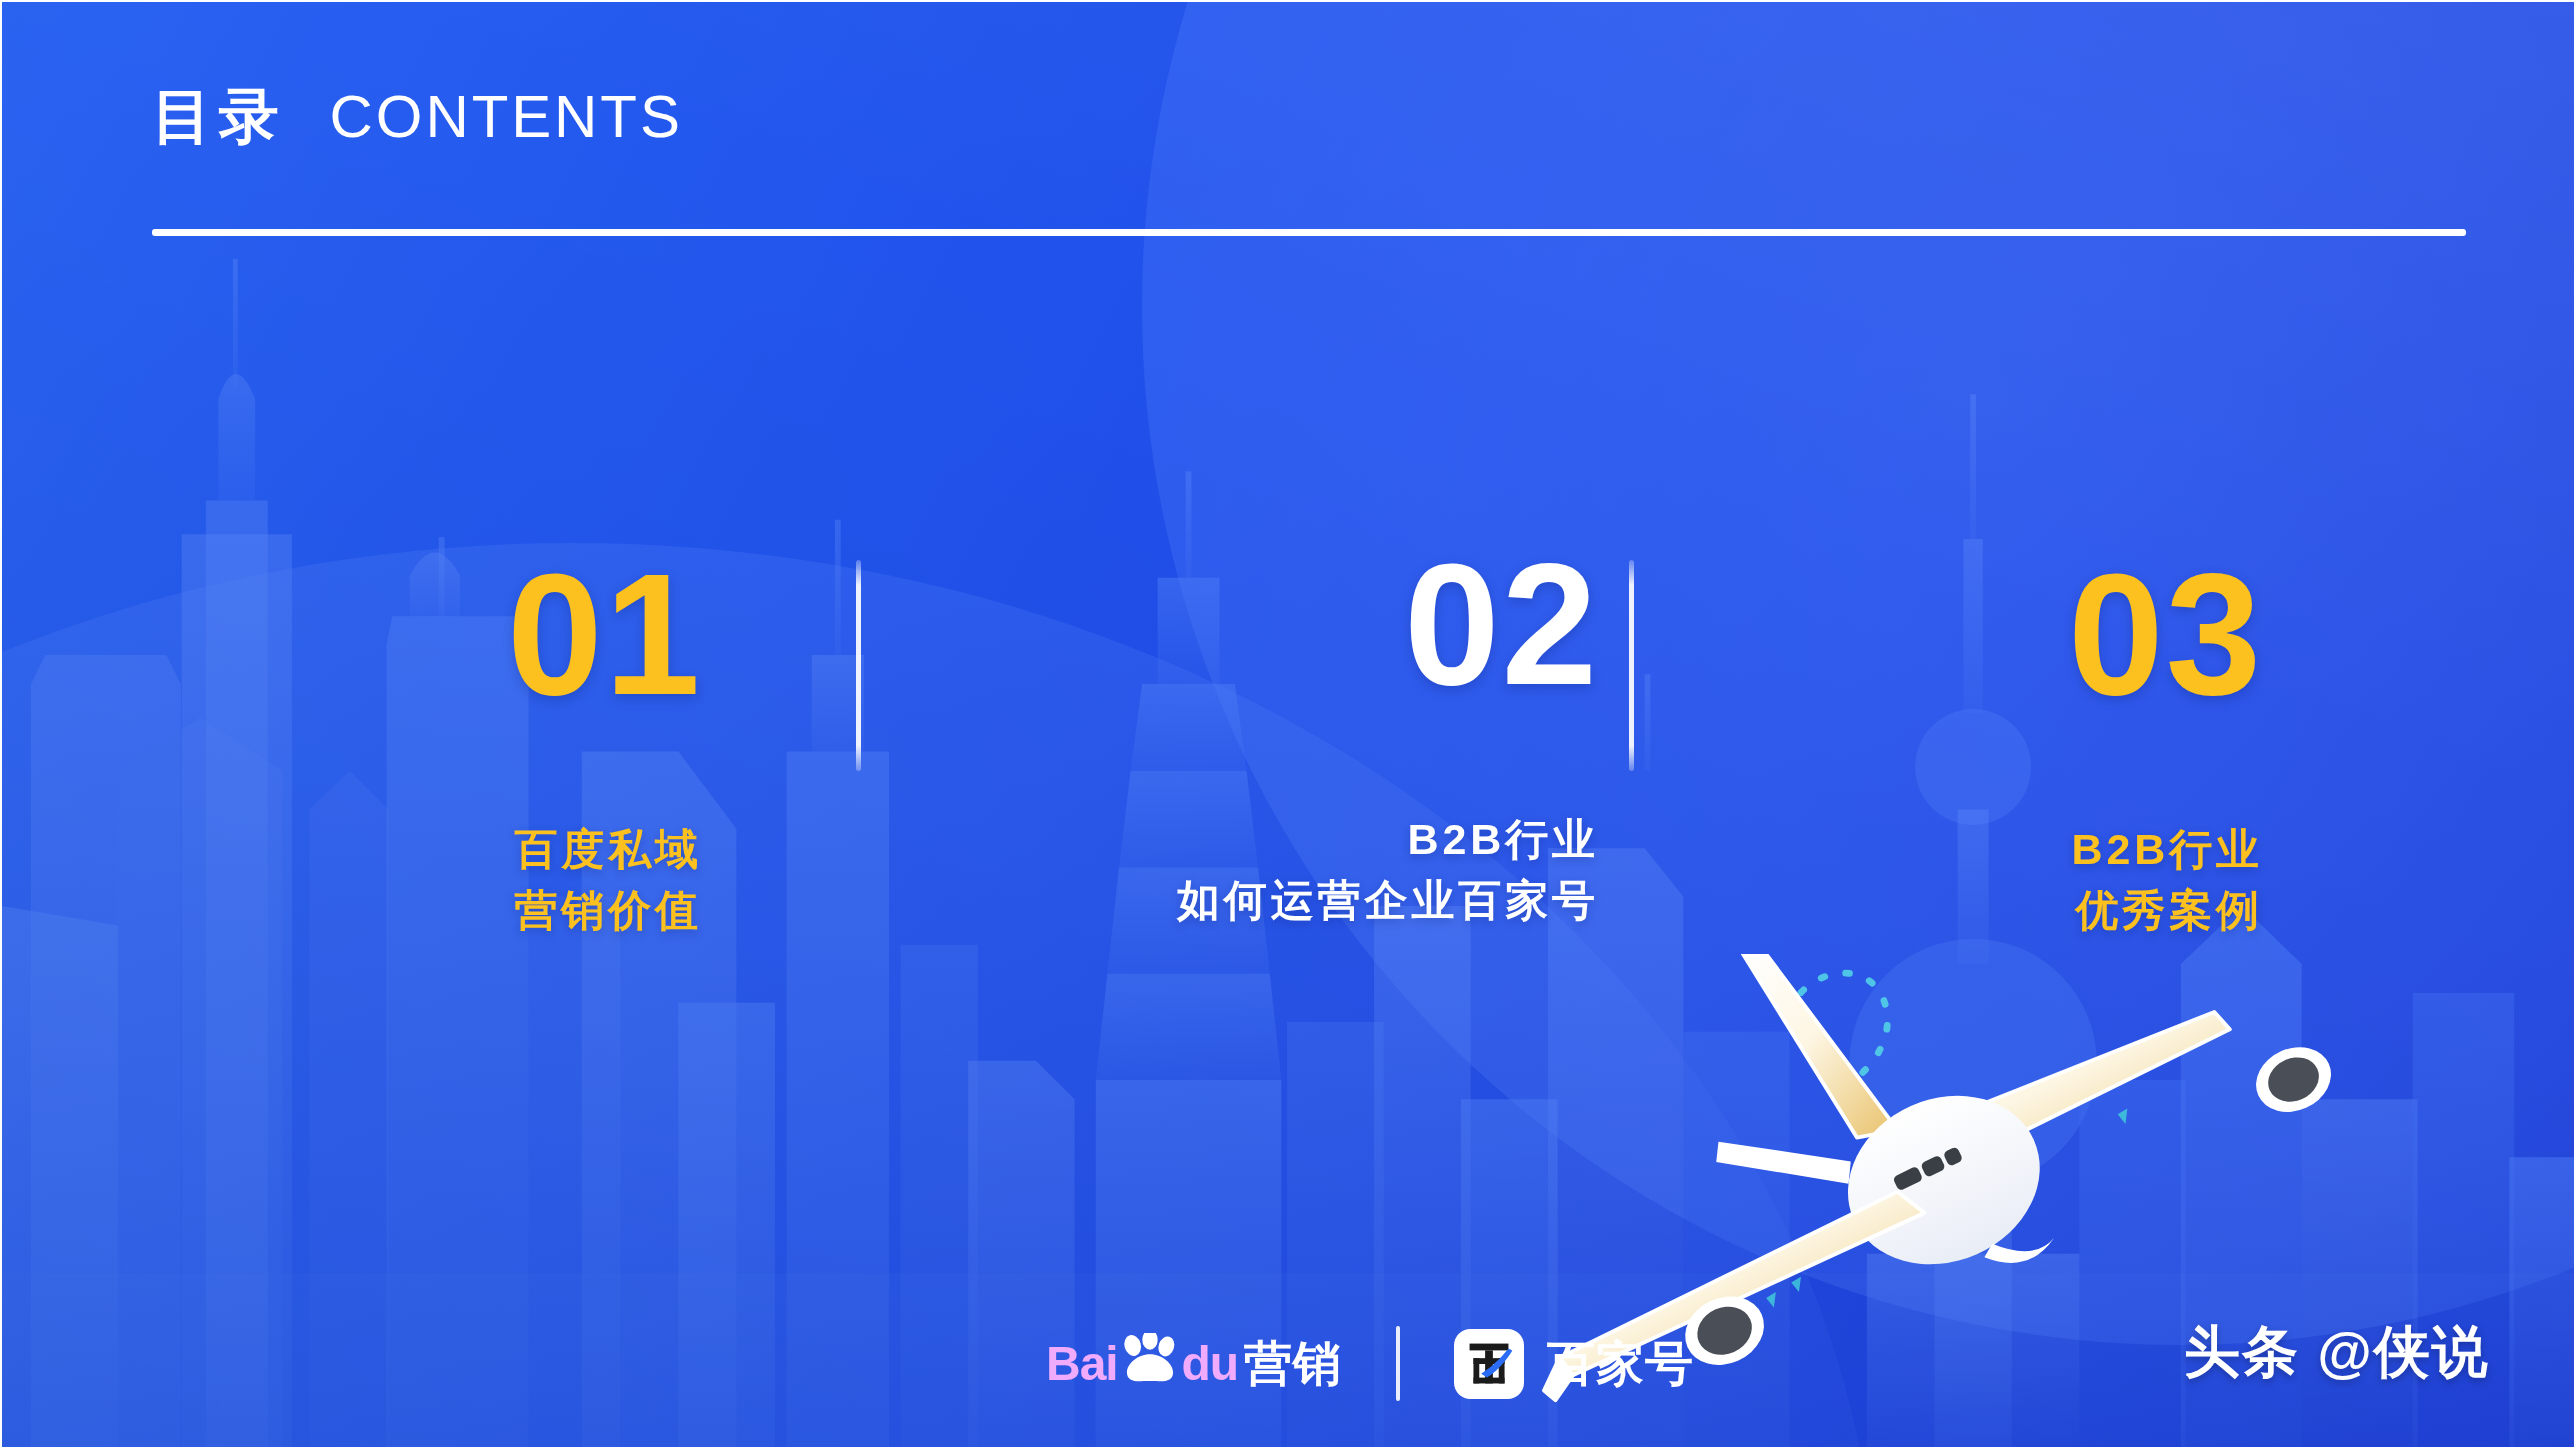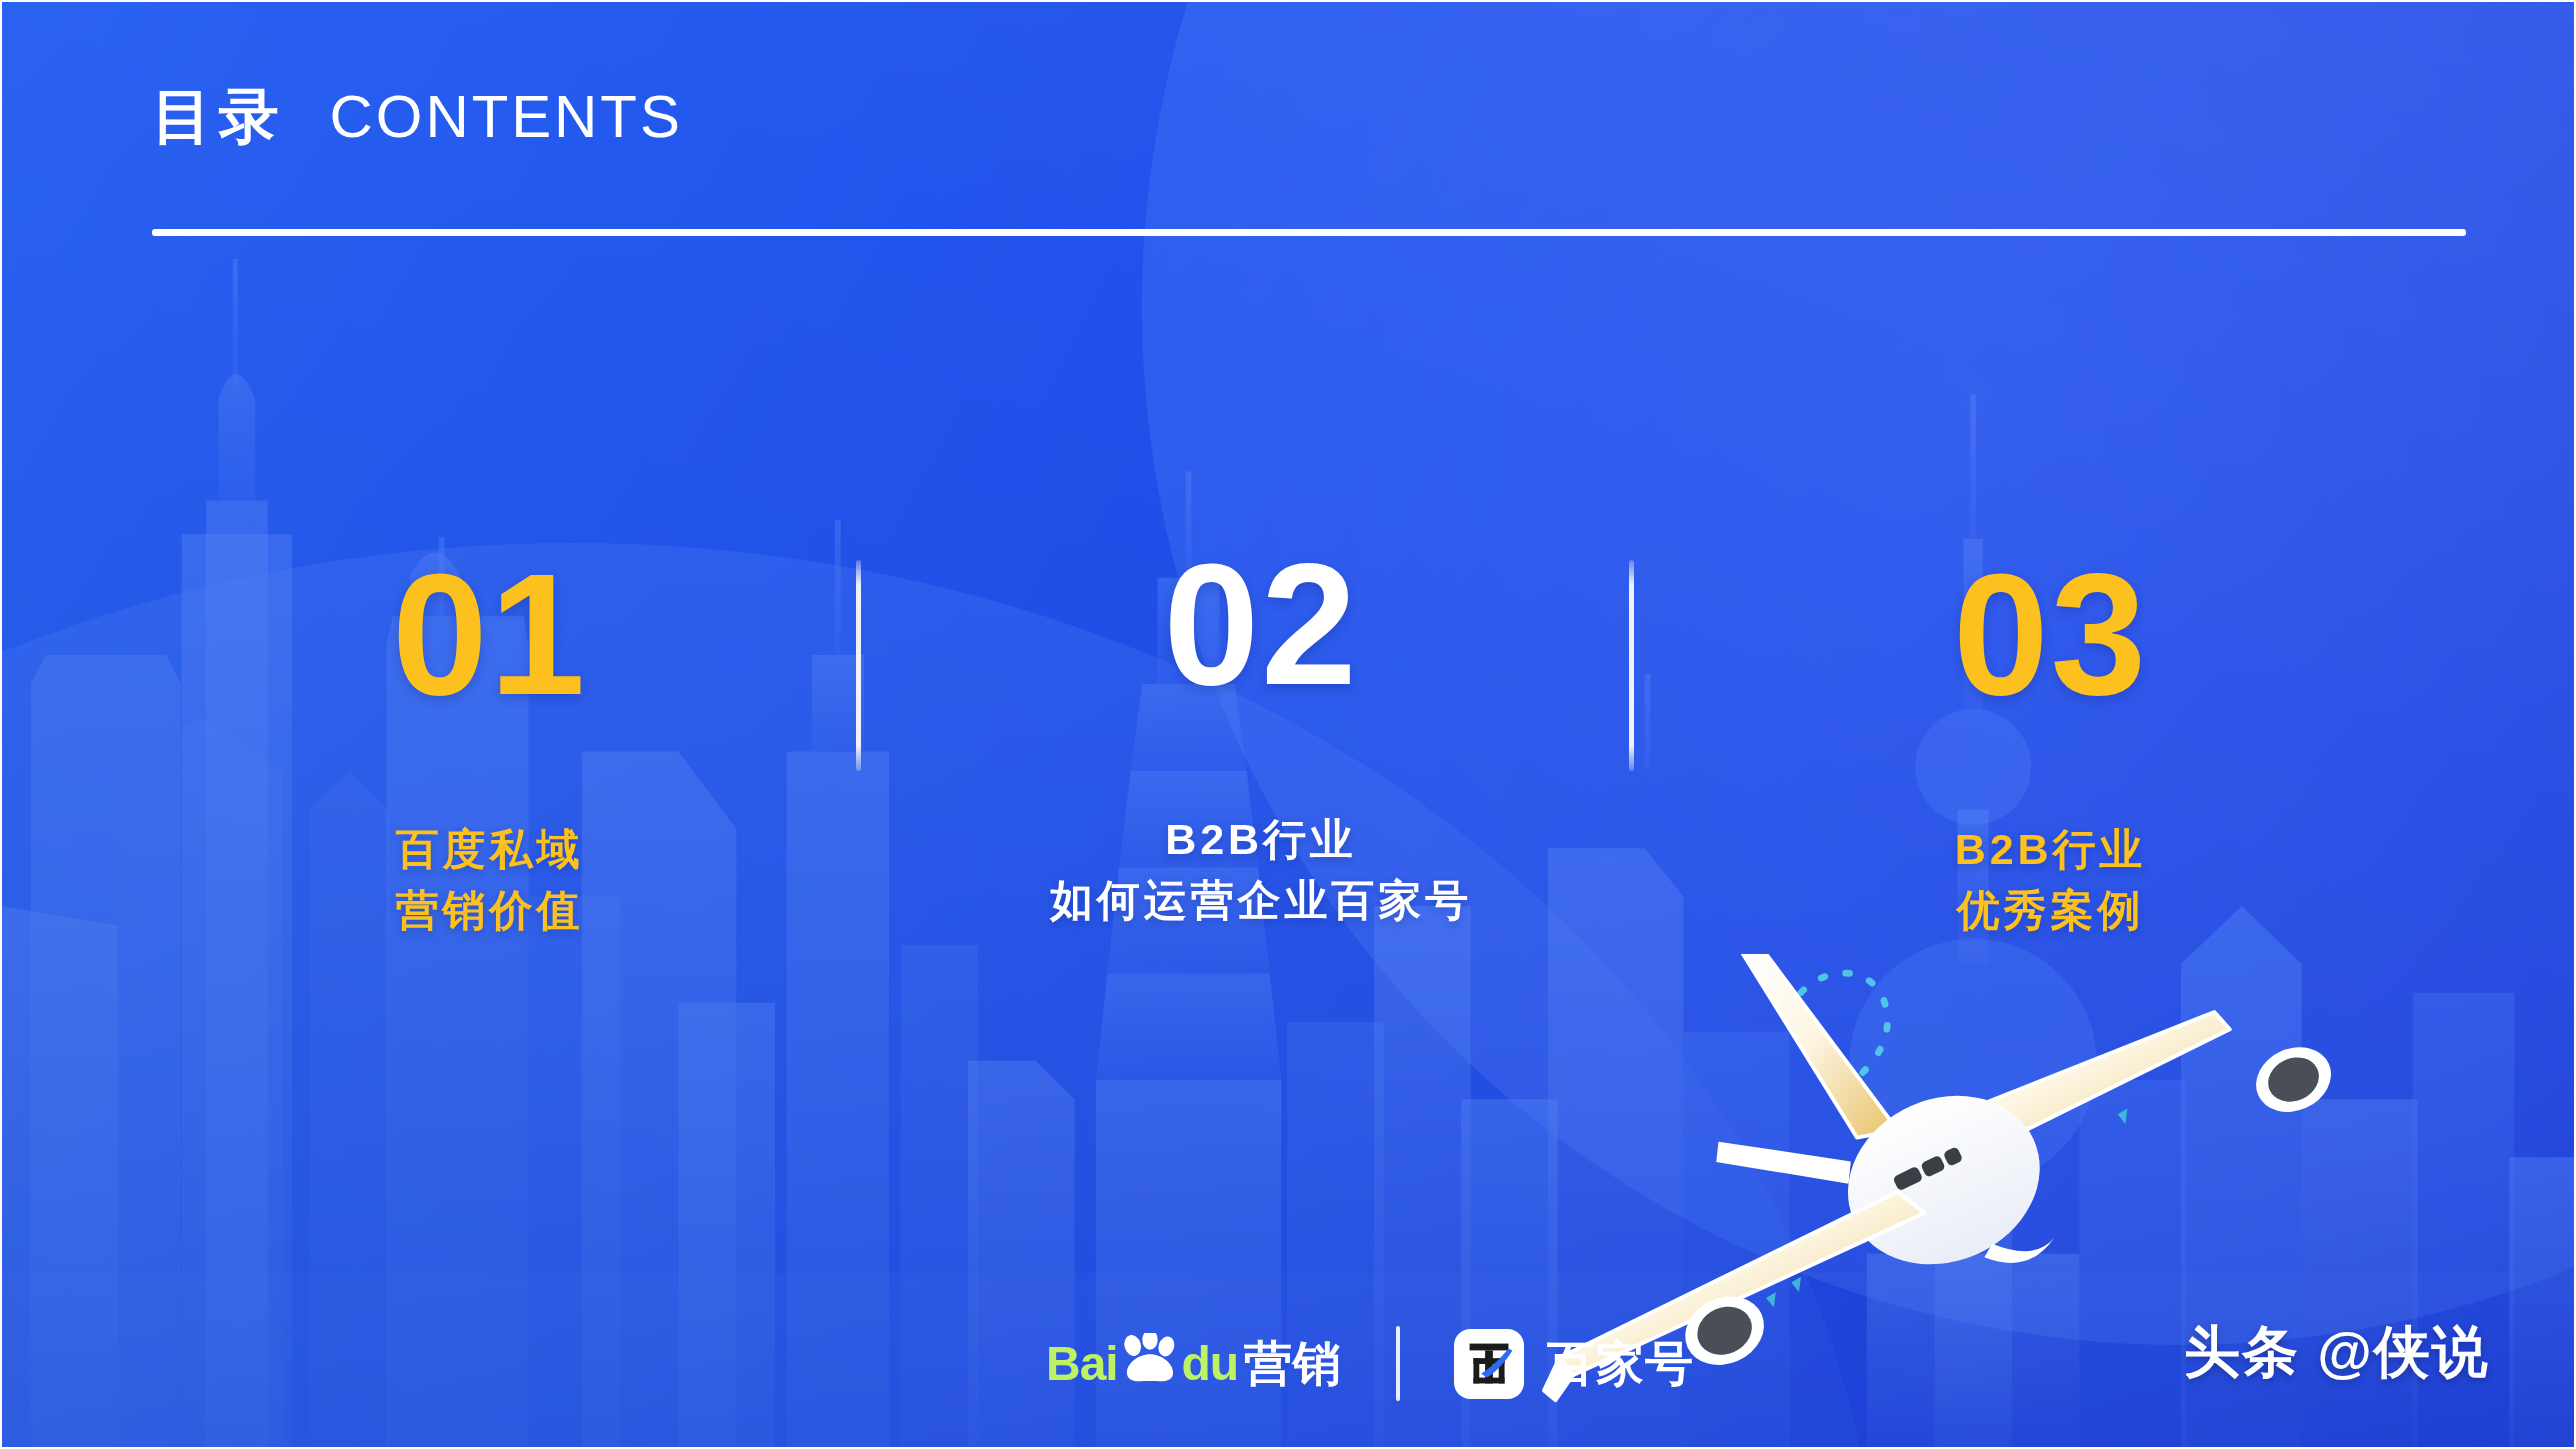--- a/index.html
+++ b/index.html
@@ -61,21 +61,21 @@
     color:#ffffff;font-size:60px;font-weight:400;letter-spacing:2.9px;
     line-height:1;margin-left:44px;
   }
   .title-rule{
     position:absolute;left:150px;top:227px;
     width:2314px;height:6.8px;background:#ffffff;border-radius:2.9px;
   }
 
   
   .cols{position:absolute;left:0;top:0;width:100%;height:100%;}
-  .col{position:absolute;text-align:center;}
+  .col{position:absolute;text-align:right;}
   .num{
     font-size:172px;font-weight:700;line-height:1;
     letter-spacing:1.9px;
     text-shadow:0 3.9px 11.6px rgba(0,20,90,.22);
   }
   .num.gold{color:#fcc11e;}
   .num.white{color:#ffffff;}
   .caption{
     margin-top:99px;
     font-size:43px;font-weight:700;line-height:1.42;
@@ -99,21 +99,21 @@
   
   .plane{position:absolute;left:1536px;top:952px;width:889px;height:454px;}
 
   
   .footer{
     position:absolute;left:1044px;top:1324px;
     display:flex;align-items:center;gap:29px;
   }
   .brand{display:flex;align-items:center;}
   .brand-word{
-    color:#bef264;font-size:48px;font-weight:700;letter-spacing:-1px;line-height:1;
+    color:#f0abfc;font-size:48px;font-weight:700;letter-spacing:-1px;line-height:1;
   }
   .brand-cn{
     color:#ffffff;font-size:48px;font-weight:700;letter-spacing:1px;line-height:1;margin-left:5.8px;
   }
   .paw{width:60px;height:50px;margin:0 1.9px 0 1.9px;position:relative;top:-5.8px;}
   .foot-sep{width:3.9px;height:75px;background:#ffffff;opacity:.9;border-radius:1.9px;margin:0 25px;}
   .bjh-icon{
     width:70px;height:70px;background:#ffffff;border-radius:16.4px;
     display:flex;align-items:center;justify-content:center;margin-right:17.4px;
   }

